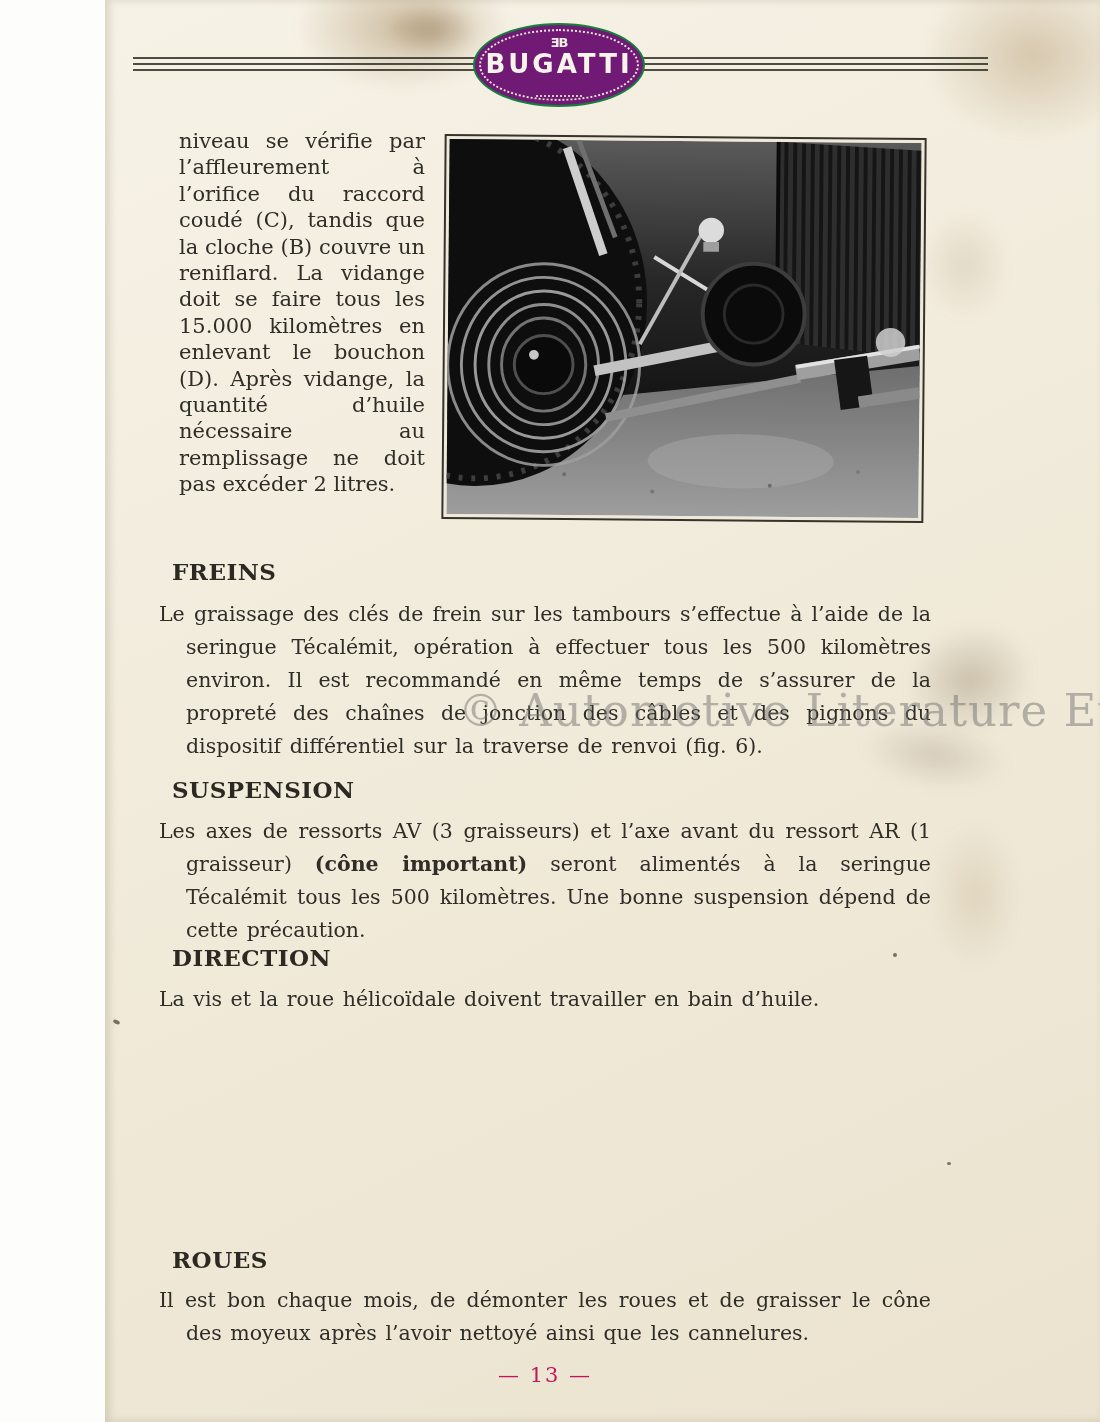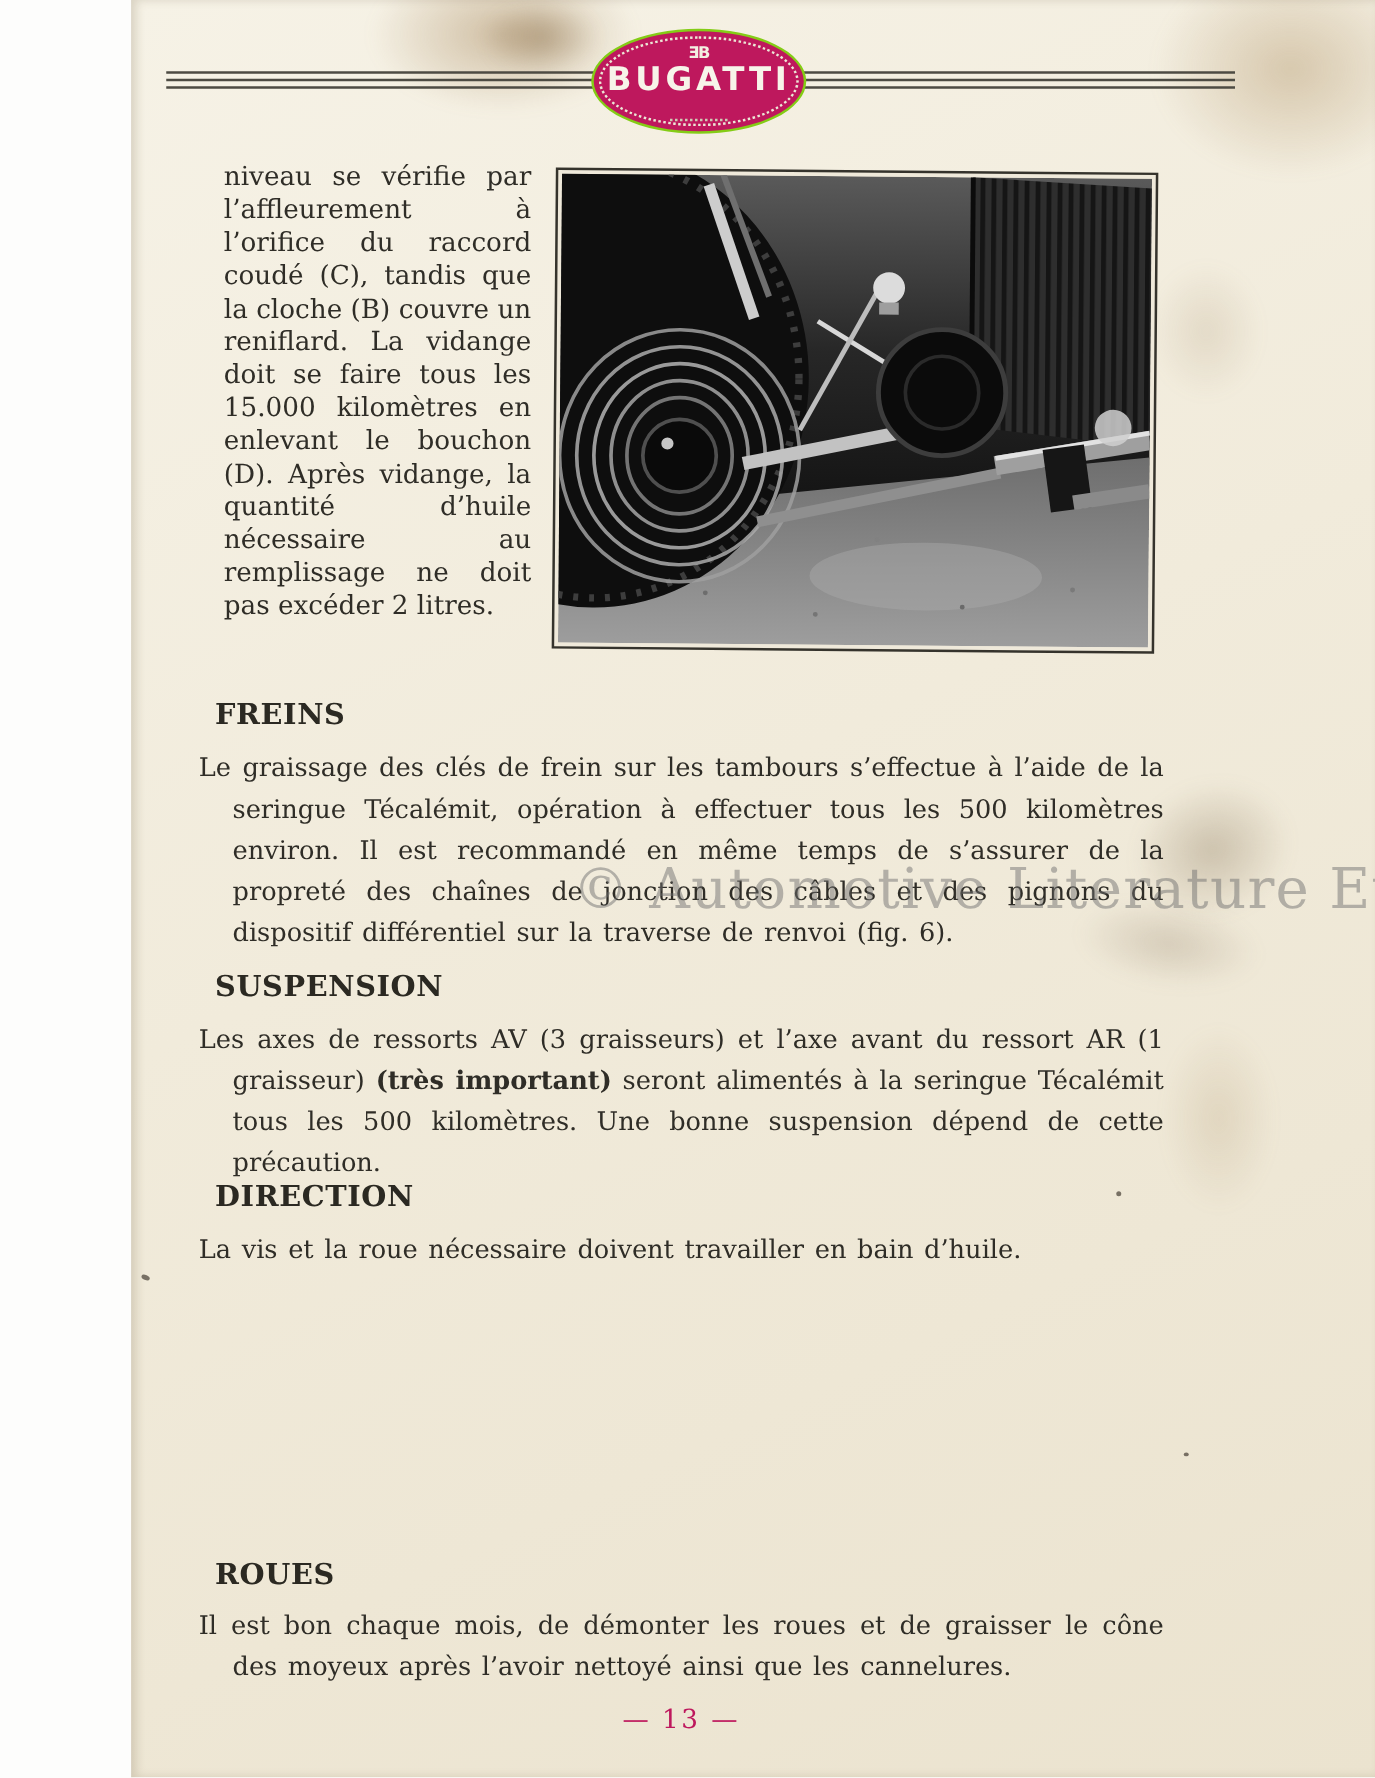--- a/index.html
+++ b/index.html
@@ -25,21 +25,21 @@
   .speck.k1{left:113px;top:1020px;width:7px;height:4px;transform:rotate(25deg);}
   .speck.k2{left:893px;top:953px;width:4px;height:4px;}
   .speck.k3{left:947px;top:1162px;width:4px;height:3px;}
 
   
   .rule{position:absolute;}
   .rule span{display:block;height:2px;background:#4d4b43;margin-bottom:4px;}
   .rule-left{left:133px;top:57px;width:345px;}
   .rule-right{left:641px;top:57px;width:347px;}
   .logo{position:absolute;left:473px;top:23px;width:172px;height:84px;border-radius:50%;
-        background:#be185d;border:2px solid #84cc16;box-sizing:border-box;}
+        background:#701a75;border:2px solid #15803d;box-sizing:border-box;}
   .logo::before{content:"";position:absolute;inset:4px;border:2px dotted #ece7d6;border-radius:50%;}
   .logo::after{content:"";position:absolute;left:50%;transform:translateX(-50%);bottom:8px;width:46px;border-bottom:2px dotted #cfc9b5;}
   .monogram{position:relative;margin-top:11px;text-align:center;color:#f3efe2;font-size:13px;font-weight:bold;
             letter-spacing:-1px;font-family:"DejaVu Sans",sans-serif;line-height:13px;}
   .wordmark{position:relative;text-align:center;color:#f7f4e9;font-size:26px;font-weight:bold;letter-spacing:3px;
             font-family:"DejaVu Sans",sans-serif;line-height:30px;}
 
   
   .intro{position:absolute;left:179px;top:128px;width:246px;font-size:21px;line-height:26.4px;
          text-align:justify;color:#2f2d27;}
@@ -154,25 +154,25 @@
       <rect x="398" y="222" width="34" height="52" fill="#161616" transform="rotate(-8 415 248)"></rect>
       <line x1="420" y1="268" x2="482" y2="258" stroke="#8a8a8a" stroke-width="12"></line>
       <circle cx="452" cy="206" r="15" fill="#cfcfcf" opacity=".85"></circle>
     </svg>
   </figure>
 
   <h2 class="hd hd-freins">FREINS</h2>
   <div class="para para-freins">Le graissage des clés de frein sur les tambours s’effectue à l’aide de la seringue Técalémit, opération à effectuer tous les 500 kilomètres environ. Il est recommandé en même temps de s’assurer de la propreté des chaînes de jonction des câbles et des pignons du dispositif différentiel sur la traverse de renvoi (fig. 6).</div>
 
   <h2 class="hd hd-susp">SUSPENSION</h2>
-  <div class="para para-susp"><span>Les axes de ressorts AV (3 graisseurs) et l’axe avant du ressort AR (1 graisseur) </span><span class="b">(très important)</span><span> seront alimentés à la seringue Técalémit tous les 500 kilomètres. Une bonne suspension dépend de cette précaution.</span></div>
+  <div class="para para-susp"><span>Les axes de ressorts AV (3 graisseurs) et l’axe avant du ressort AR (1 graisseur) </span><span class="b">(cône important)</span><span> seront alimentés à la seringue Técalémit tous les 500 kilomètres. Une bonne suspension dépend de cette précaution.</span></div>
 
   <h2 class="hd hd-dir">DIRECTION</h2>
   <div class="para-group">
-    <p>La vis et la roue nécessaire doivent travailler en bain d’huile.</p>
+    <p>La vis et la roue hélicoïdale doivent travailler en bain d’huile.</p>
   </div>
 
   <h2 class="hd hd-roues">ROUES</h2>
   <div class="para para-roues">Il est bon chaque mois, de démonter les roues et de graisser le cône des moyeux après l’avoir nettoyé ainsi que les cannelures.</div>
 
   <div class="watermark">© Automotive Literature Europe</div>
   <div class="pageno">— 13 —</div>
 
 </div>
 

